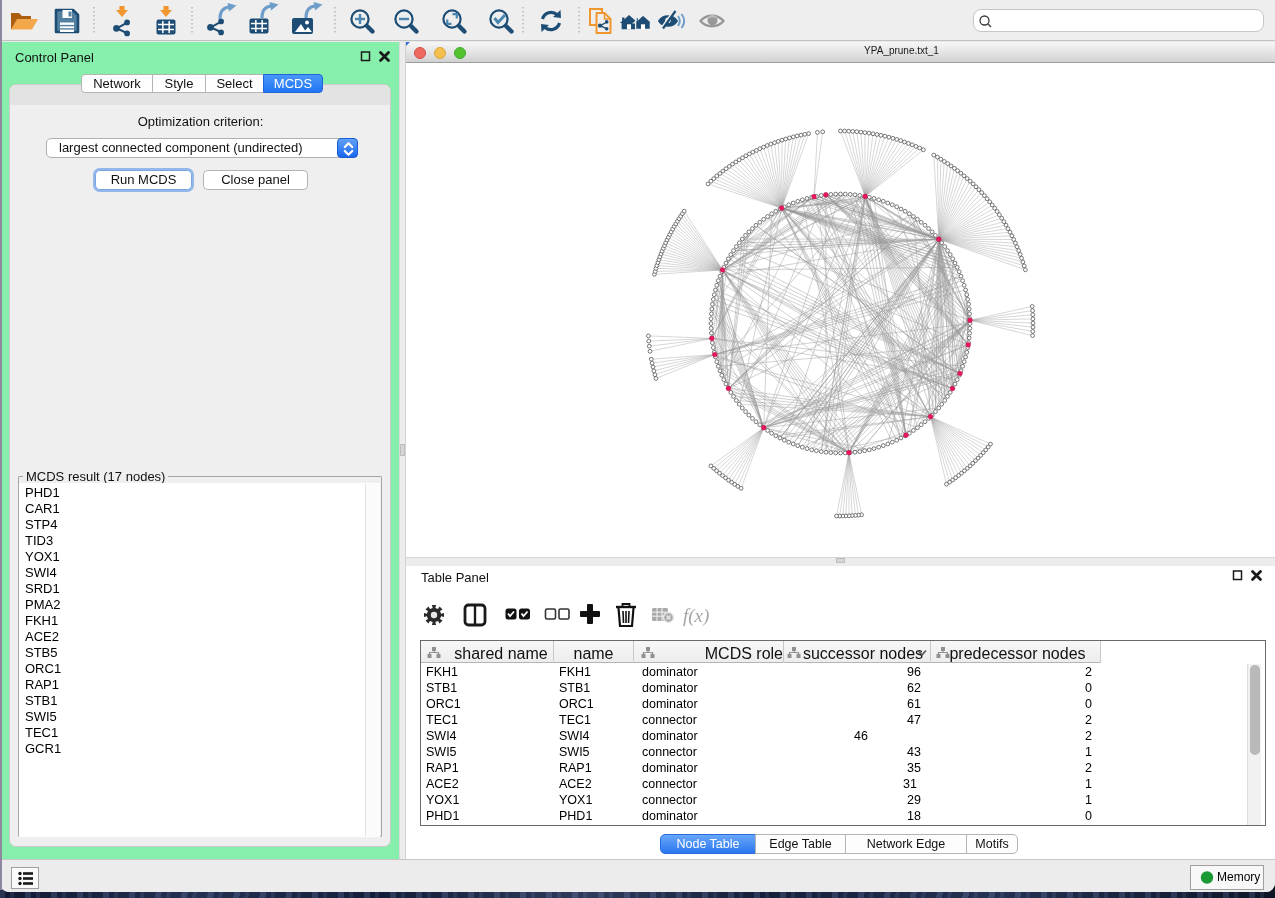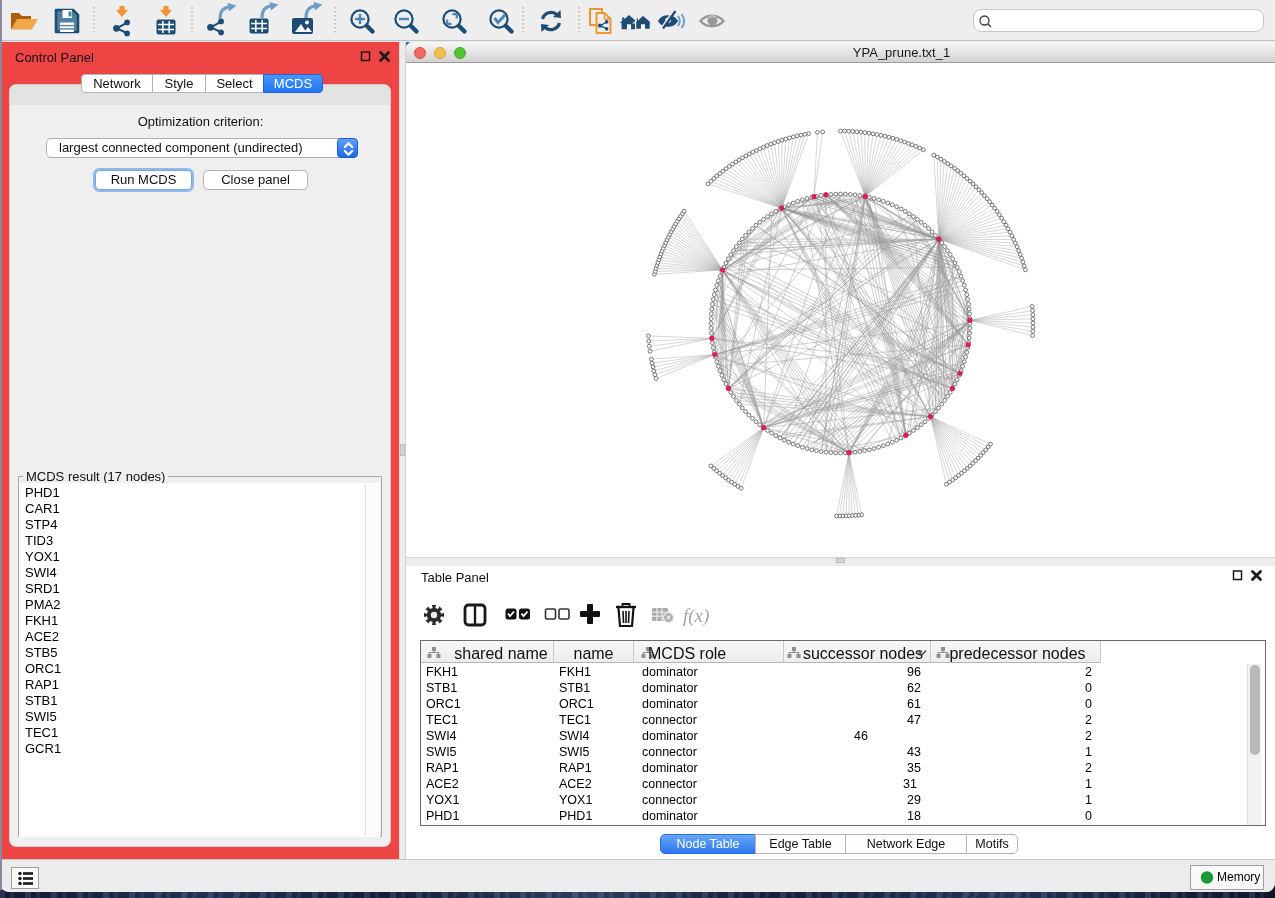--- a/index.html
+++ b/index.html
@@ -16,21 +16,21 @@
   
   #win { left:0px; top:0; width:1275px; height:892px; background:#e9e9e9;
          border-bottom-left-radius:9px; border-bottom-right-radius:9px; overflow:hidden; }
 
   
   #toolbar { left:0; top:0; width:1275px; height:41px; background:#eeeeee; border-bottom:1px solid #c2c2c2; }
   #searchbox { position:absolute; left:973px; top:9px; width:291px; height:23px; background:#fff;
     border:1px solid #c6c6c6; border-radius:8px; }
 
   
-  #ctlpanel { left:2px; top:42px; width:397px; height:817px; background:#ef4444; }
+  #ctlpanel { left:2px; top:42px; width:397px; height:817px; background:#86efac; }
   .ptitle { font-size:13px; color:#111; }
 
   
   .tabrow { position:absolute; height:19px; }
   .tab { position:absolute; top:0; height:19px; background:#fefefe; border:1px solid #b4b4b4;
          font-size:13px; color:#111; text-align:center; line-height:17px; }
   .tab.sel { background:linear-gradient(#4a97f9,#1f74f5); color:#fff; border-color:#2064d8; }
 
   #innerpanel { left:7px; top:42px; width:382px; height:763px; background:#efefef;
     border:1px solid #cccccc; border-radius:7px; }
@@ -56,21 +56,21 @@
   
   #vsplit { left:399px; top:42px; width:7px; height:817px; background:#ececec; border-left:1px solid #d8d8d8; border-right:1px solid #d2d2d2; }
   #vhandle { left:400px; top:444px; width:5px; height:12px; background:#d6d6d6; border:1px solid #bdbdbd; }
   #hsplit { left:406px; top:557px; width:869px; height:9px; background:#ececec; border-top:1px solid #d6d6d6; }
   #hhandle { left:836px; top:558px; width:9px; height:5px; background:#d6d6d6; border:1px solid #bdbdbd; }
 
   
   #netpanel { left:406px; top:42px; width:869px; height:515px; background:#fff; }
   #nettitle { left:0; top:0; width:869px; height:21px;
     background:linear-gradient(#f7f7f7,#d2d2d2); border-bottom:1px solid #9c9c9c; }
-  #nettitle .t { position:absolute; left:139px; right:17px; top:3px; text-align:center; font-size:13px; color:#1a1a1a; }
+  #nettitle .t { position:absolute; left:139px; right:17px; top:3px; text-align:center; font-size:10px; color:#1a1a1a; }
   .light { position:absolute; top:47px; width:12px; height:12px; border-radius:50%; }
 
   
   #tblpanel { left:406px; top:566px; width:869px; height:293px; background:#ffffff; }
   #tblbox { position:absolute; left:14px; top:74px; width:846px; height:186px; background:#fff; border:1px solid #6a6a6a; overflow:hidden; }
   #tblhead { position:absolute; left:0; top:0; width:679px; height:22px; background:linear-gradient(#f7f7f7,#ededed); border-bottom:1px solid #b5b5b5; }
   .hdiv { position:absolute; top:0; width:0; height:22px; border-left:1px solid #c9c9c9; }
   .hlabel { position:absolute; top:4px; font-size:16px; color:#111; }
   .cell { position:absolute; font-size:12.5px; color:#000; white-space:pre; }
   #tbltrack { position:absolute; left:826px; top:23px; width:14px; height:162px; background:#f1f1f1; border-left:1px solid #dedede; }
@@ -1216,21 +1216,21 @@
           <div class="hlabel" style="left:0; width:132px; text-align:center; margin-left:14px;">shared name</div>
           <div class="hlabel" style="left:133px; width:79px; text-align:center;">name</div>
           <svg width="15" height="13" style="position:absolute;left:220px;top:5px">
             <g fill="#909090">
               <rect x="5" y="1" width="4" height="4"></rect>
               <rect x="0.5" y="8" width="4" height="4"></rect>
               <rect x="9.5" y="8" width="4" height="4"></rect>
               <path d="M 7,5 L 7,6.5 M 2.5,8 L 2.5,6.5 L 11.5,6.5 L 11.5,8" stroke="#909090" stroke-width="1.2" fill="none"></path>
             </g>
           </svg>
-          <div class="hlabel" style="left:227px; width:135px; text-align:left;">MCDS role</div>
+          <div class="hlabel" style="left:227px; width:135px; text-align:right;">MCDS role</div>
           <svg width="15" height="13" style="position:absolute;left:366px;top:5px">
             <g fill="#909090">
               <rect x="5" y="1" width="4" height="4"></rect>
               <rect x="0.5" y="8" width="4" height="4"></rect>
               <rect x="9.5" y="8" width="4" height="4"></rect>
               <path d="M 7,5 L 7,6.5 M 2.5,8 L 2.5,6.5 L 11.5,6.5 L 11.5,8" stroke="#909090" stroke-width="1.2" fill="none"></path>
             </g>
           </svg>
           <div class="hlabel" style="left:377px; width:130px; text-align:center;">successor nodes</div>
           <svg width="10" height="8" style="position:absolute;left:496px;top:8px">

